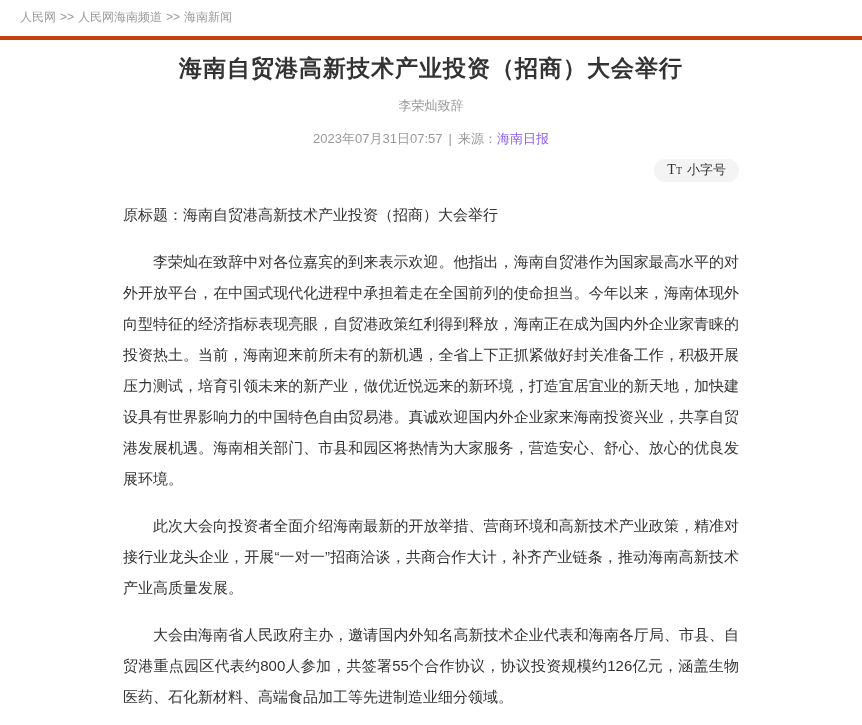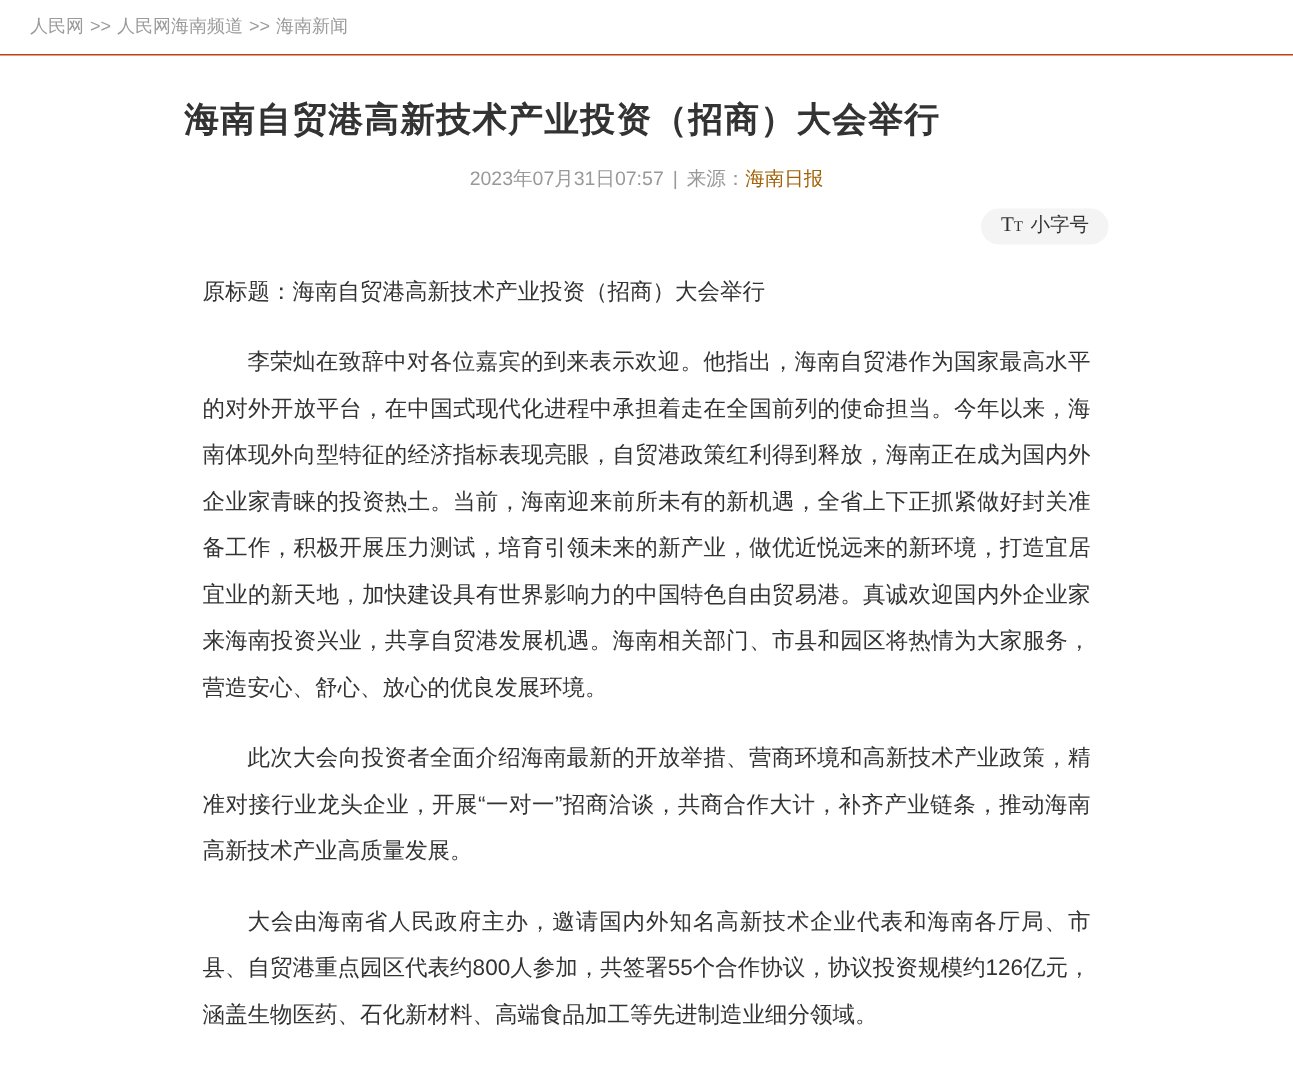--- a/index.html
+++ b/index.html
@@ -8,58 +8,58 @@
     padding: 0;
     width: 862px;
     height: 725px;
     background: #ffffff;
     font-family: "Liberation Sans", "DejaVu Sans", sans-serif;
   }
   .breadcrumb-bar {
     padding: 9px 0 10px 20px;
     font-size: 12px;
     color: #9b9b9b;
-    border-bottom: 1px solid #c2410c;
+    border-bottom: 4px solid #c2410c;
   }
   .breadcrumb-bar a {
     color: #9b9b9b;
     text-decoration: none;
     cursor: pointer;
   }
   .breadcrumb-sep {
     margin: 0 4px;
     color: #9b9b9b;
   }
   .article {
     width: 616px;
     margin: 0 auto;
   }
   .article-title {
-    margin: 27px 0 0 0;
+    margin: 13px 0 0 0;
     font-size: 23px;
     font-weight: bold;
     color: #333333;
-    text-align: left;
+    text-align: center;
     letter-spacing: 1px;
   }
   .article-subtitle {
     margin-top: 13px;
     text-align: center;
     font-size: 13px;
     color: #999999;
   }
   .article-meta {
     margin-top: 15px;
     text-align: center;
     font-size: 13px;
     color: #999999;
   }
   .article-meta .meta-sep { margin: 0 6px; }
   .article-meta a {
-    color: #a16207;
+    color: #8b5cf6;
     text-decoration: none;
     cursor: pointer;
     text-align: right;
   }
   .toolbar {
     margin-top: 11px;
     text-align: right;
     padding-right: 0px;
     height: 24px;
   }
@@ -81,21 +81,21 @@
   }
   .fontsize-btn .t-small {
     font-family: "Liberation Serif", "DejaVu Serif", serif;
     font-size: 10px;
   }
   .fontsize-btn .fs-label { margin-left: 5px; margin-top: 24px; }
   .article-body {
     margin-top: 8px;
   }
   .article-body p {
-    margin: 16px 12px;
+    margin: 16px 0;
     font-size: 15px;
     line-height: 31px;
     color: #333333;
     text-indent: 2em;
     text-align: justify;
   }
   .article-body p.no-indent {
     text-indent: 0;
   }
 </style>
@@ -103,20 +103,21 @@
 <body>
 
 <div class="breadcrumb-bar">
   <a>人民网</a><span class="breadcrumb-sep">&gt;&gt;</span><a>人民网海南频道</a><span class="breadcrumb-sep">&gt;&gt;</span><a>海南新闻</a>
 </div>
 
 <div class="article">
 
   <h1 class="article-title">海南自贸港高新技术产业投资（招商）大会举行</h1>
 
+  <div class="article-subtitle">李荣灿致辞</div>
 
   <div class="article-meta">
     <span>2023年07月31日07:57</span><span class="meta-sep">|</span><span>来源：</span><a>海南日报</a>
   </div>
 
   <div class="toolbar">
     <button class="fontsize-btn">
       <span><span class="t-big">T</span><span class="t-small">T</span></span><span class="fs-label">小字号</span>
     </button>
   </div>

